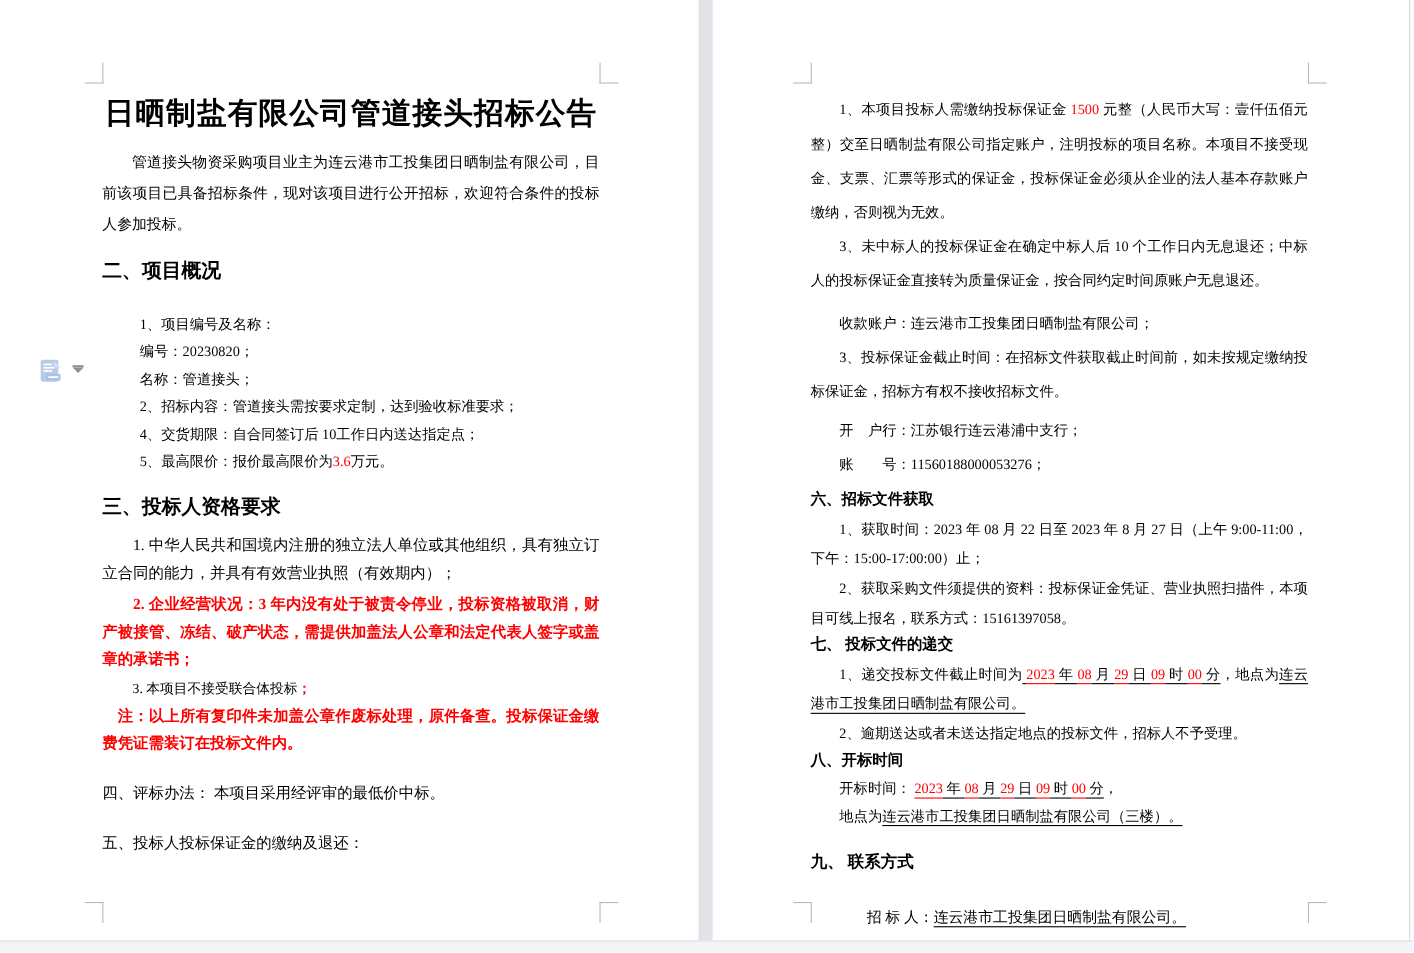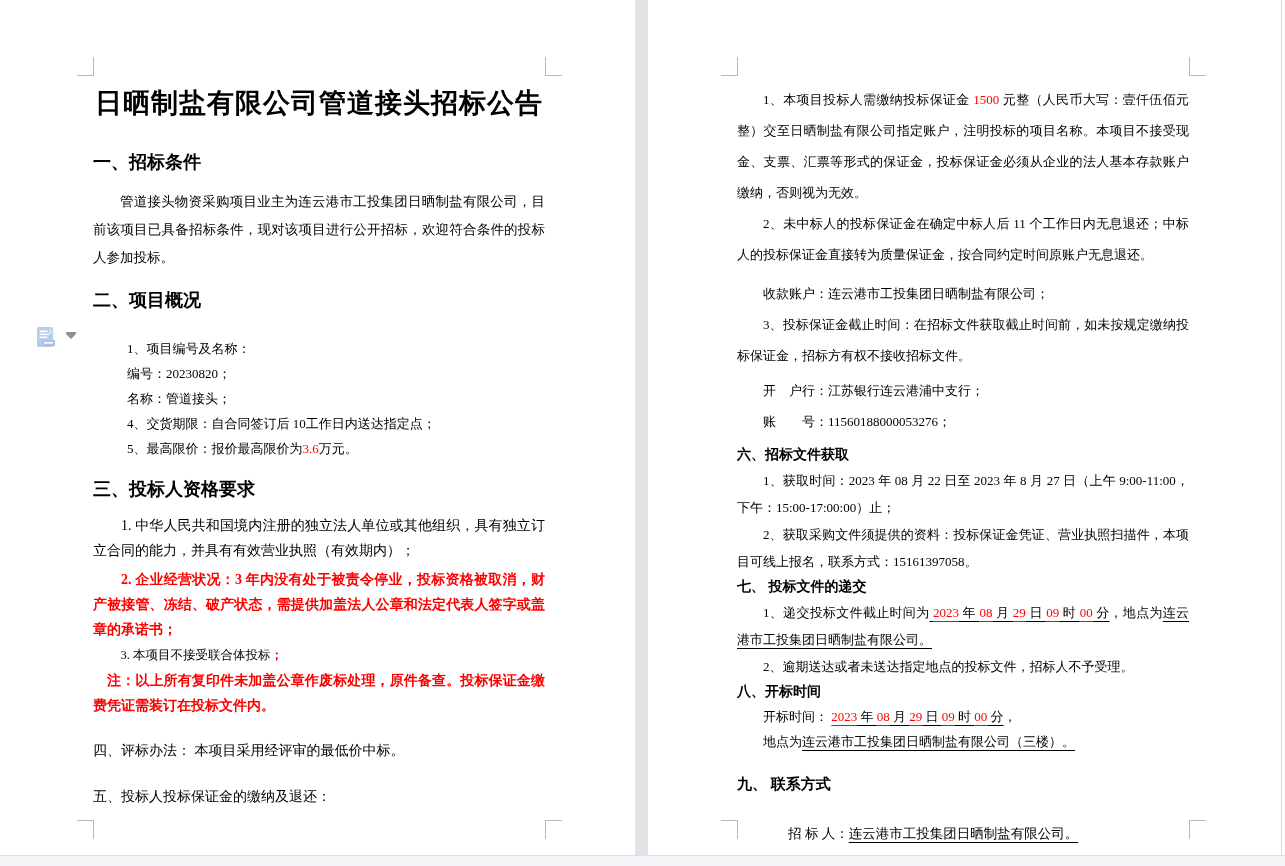--- a/index.html
+++ b/index.html
@@ -67,28 +67,28 @@
 
   <div class="page page-1">
     <div class="mark tl" style="left:77px; top:57px;"></div>
     <div class="mark tr" style="left:545px; top:57px;"></div>
     <div class="mark bl" style="left:77px; top:820px;"></div>
     <div class="mark br" style="left:545px; top:820px;"></div>
 
     <div class="content">
       <div class="doc-title">日晒制盐有限公司管道接头招标公告</div>
 
-      <div class="h-big h1m">一、招标条件</div>
       <p class="intro">管道接头物资采购项目业主为连云港市工投集团日晒制盐有限公司，目前该项目已具备招标条件，现对该项目进行公开招标，欢迎符合条件的投标人参加投标。</p>
 
       <div class="h-big h2m">二、项目概况</div>
       <div class="list">
         <div>1、项目编号及名称：</div>
         <div>编号：20230820；</div>
         <div>名称：管道接头；</div>
+        <div>2、招标内容：管道接头需按要求定制，达到验收标准要求；</div>
         <div>4、交货期限：自合同签订后 10工作日内送达指定点；</div>
         <div><span>5、最高限价：报价最高限价为</span><span class="red">3.6</span><span>万元。</span></div>
       </div>
 
       <div class="h-big h3m">三、投标人资格要求</div>
       <p class="q q1m">1. 中华人民共和国境内注册的独立法人单位或其他组织，具有独立订立合同的能力，并具有有效营业执照（有效期内）；</p>
       <p class="q q2m redbold">2. 企业经营状况：3 年内没有处于被责令停业，投标资格被取消，财产被接管、冻结、破产状态，需提供加盖法人公章和法定代表人签字或盖章的承诺书；</p>
       <p class="q3"><span>3. 本项目不接受联合体投标</span><span class="redbold">；</span></p>
       <p class="q note redbold">注：以上所有复印件未加盖公章作废标处理，原件备查。投标保证金缴费凭证需装订在投标文件内。</p>
 
@@ -113,21 +113,21 @@
   <div class="gutter"></div>
 
   <div class="page page-2">
     <div class="mark tl" style="left:73px; top:57px;"></div>
     <div class="mark tr" style="left:541px; top:57px;"></div>
     <div class="mark bl" style="left:73px; top:820px;"></div>
     <div class="mark br" style="left:541px; top:820px;"></div>
 
     <div class="content">
       <p class="t13 ind p1m"><span>1、本项目投标人需缴纳投标保证金 </span><span class="red">1500</span><span> 元整（人民币大写：壹仟伍佰元整）交至日晒制盐有限公司指定账户，注明投标的项目名称。本项目不接受现金、支票、汇票等形式的保证金，投标保证金必须从企业的法人基本存款账户缴纳，否则视为无效。</span></p>
-      <p class="t13 ind">2、未中标人的投标保证金在确定中标人后 11 个工作日内无息退还；中标人的投标保证金直接转为质量保证金，按合同约定时间原账户无息退还。</p>
+      <p class="t13 ind">3、未中标人的投标保证金在确定中标人后 10 个工作日内无息退还；中标人的投标保证金直接转为质量保证金，按合同约定时间原账户无息退还。</p>
       <p class="t13 ind mt8">收款账户：连云港市工投集团日晒制盐有限公司；</p>
       <p class="t13 ind">3、投标保证金截止时间：在招标文件获取截止时间前，如未按规定缴纳投标保证金，招标方有权不接收招标文件。</p>
       <p class="t13 ind mt4">开　户行：江苏银行连云港浦中支行；</p>
       <p class="t13 ind">账　　号：11560188000053276；</p>
 
       <div class="p2h mt6">六、招标文件获取</div>
       <p class="t13 ind lh27">1、获取时间：2023 年 08 月 22 日至 2023 年 8 月 27 日（上午 9:00-11:00，下午：15:00-17:00:00）止；</p>
       <p class="t13 ind lh27">2、获取采购文件须提供的资料：投标保证金凭证、营业执照扫描件，本项目可线上报名，联系方式：15161397058。</p>
 
       <div class="p2h">七、 投标文件的递交</div>

